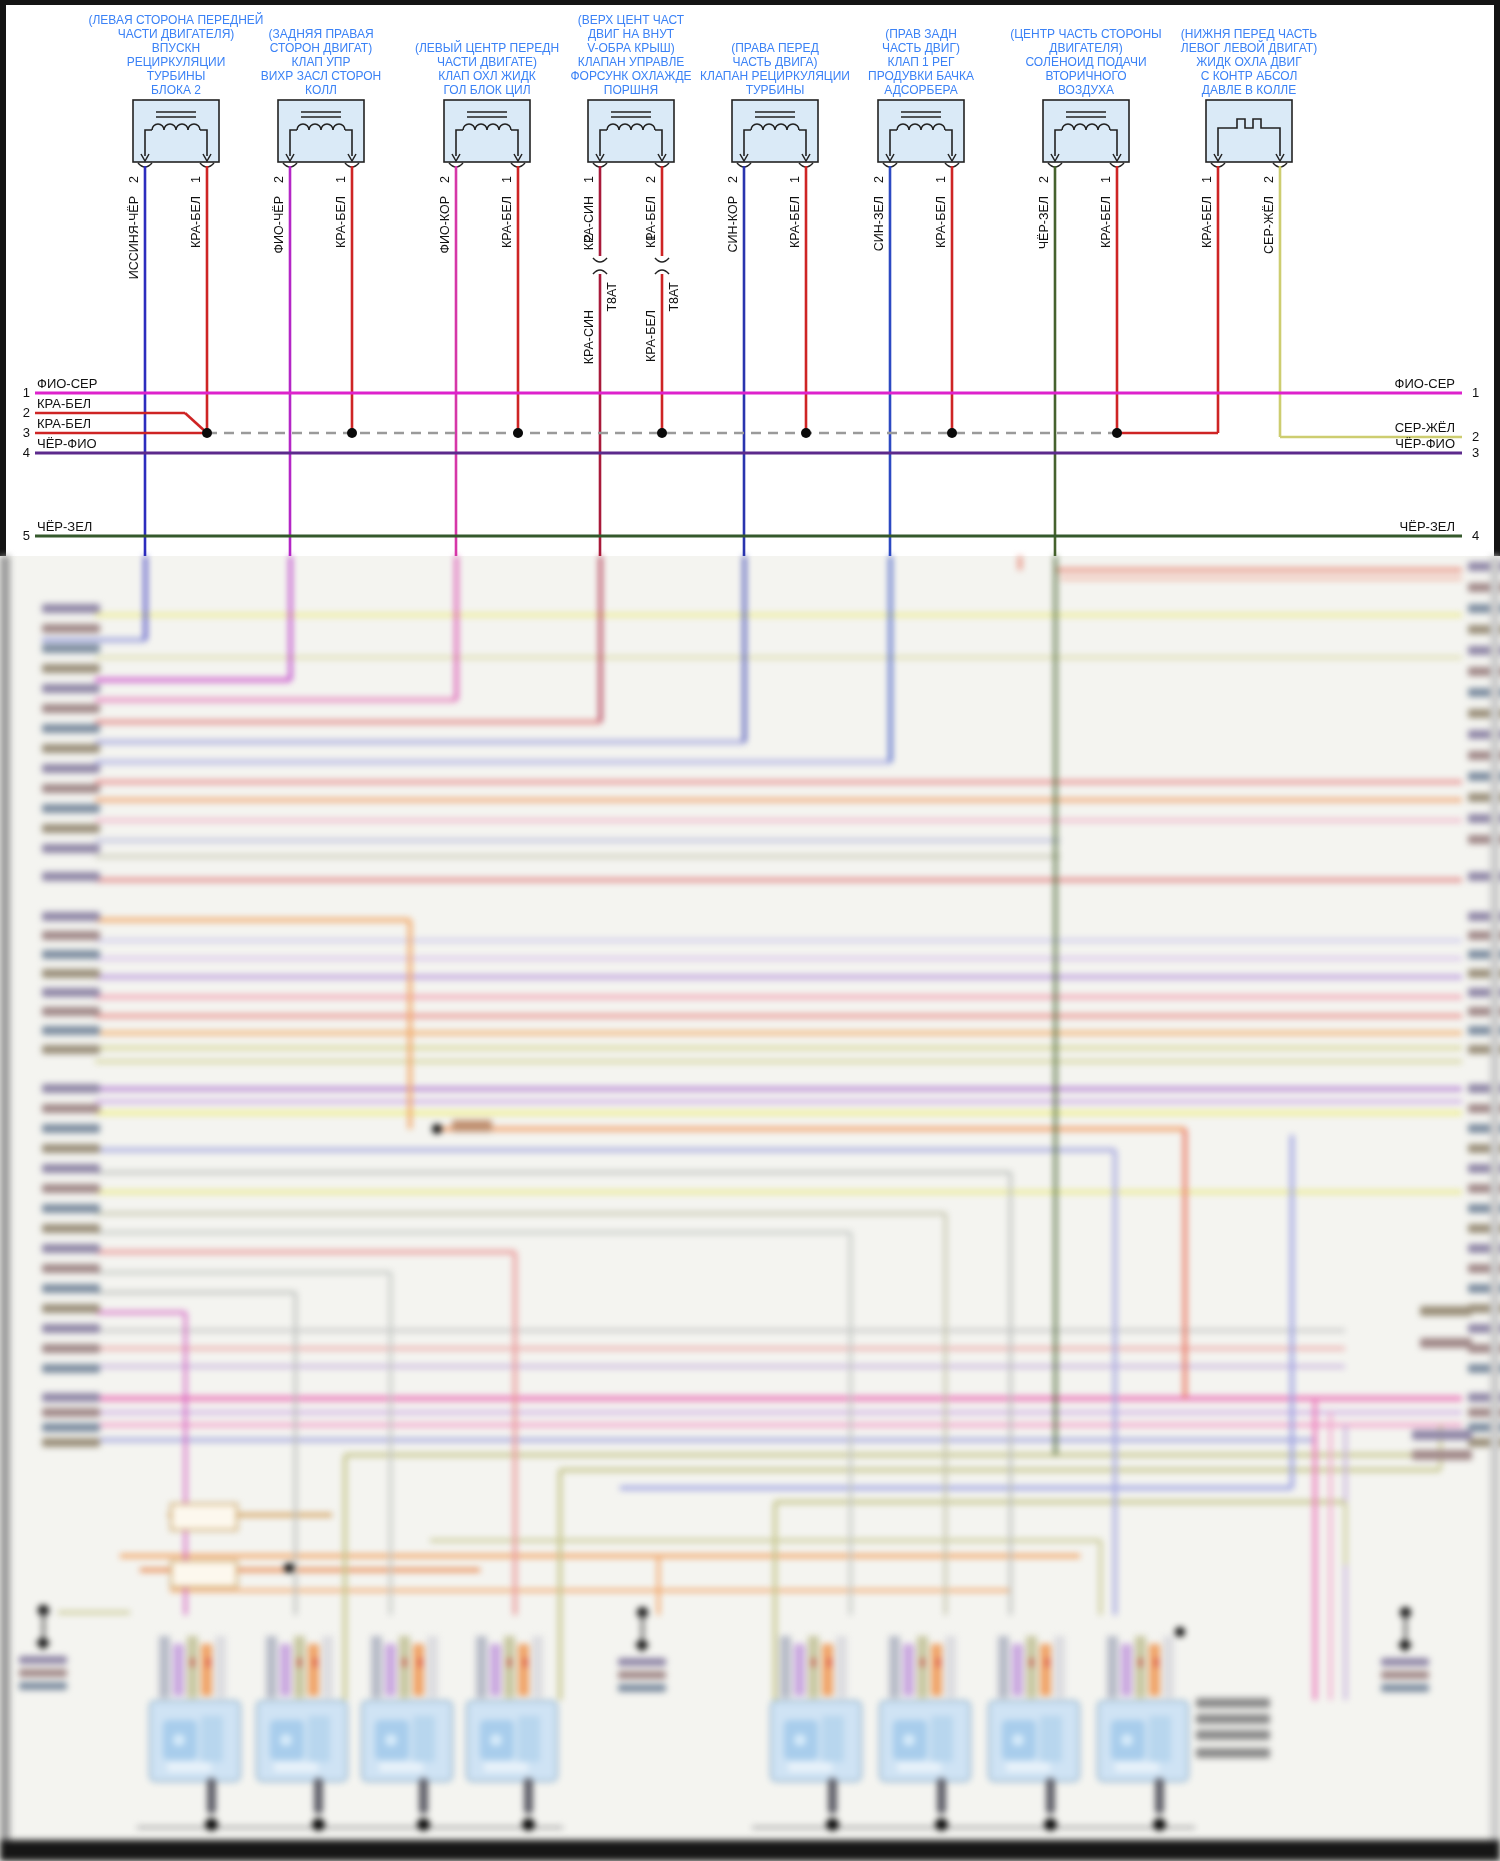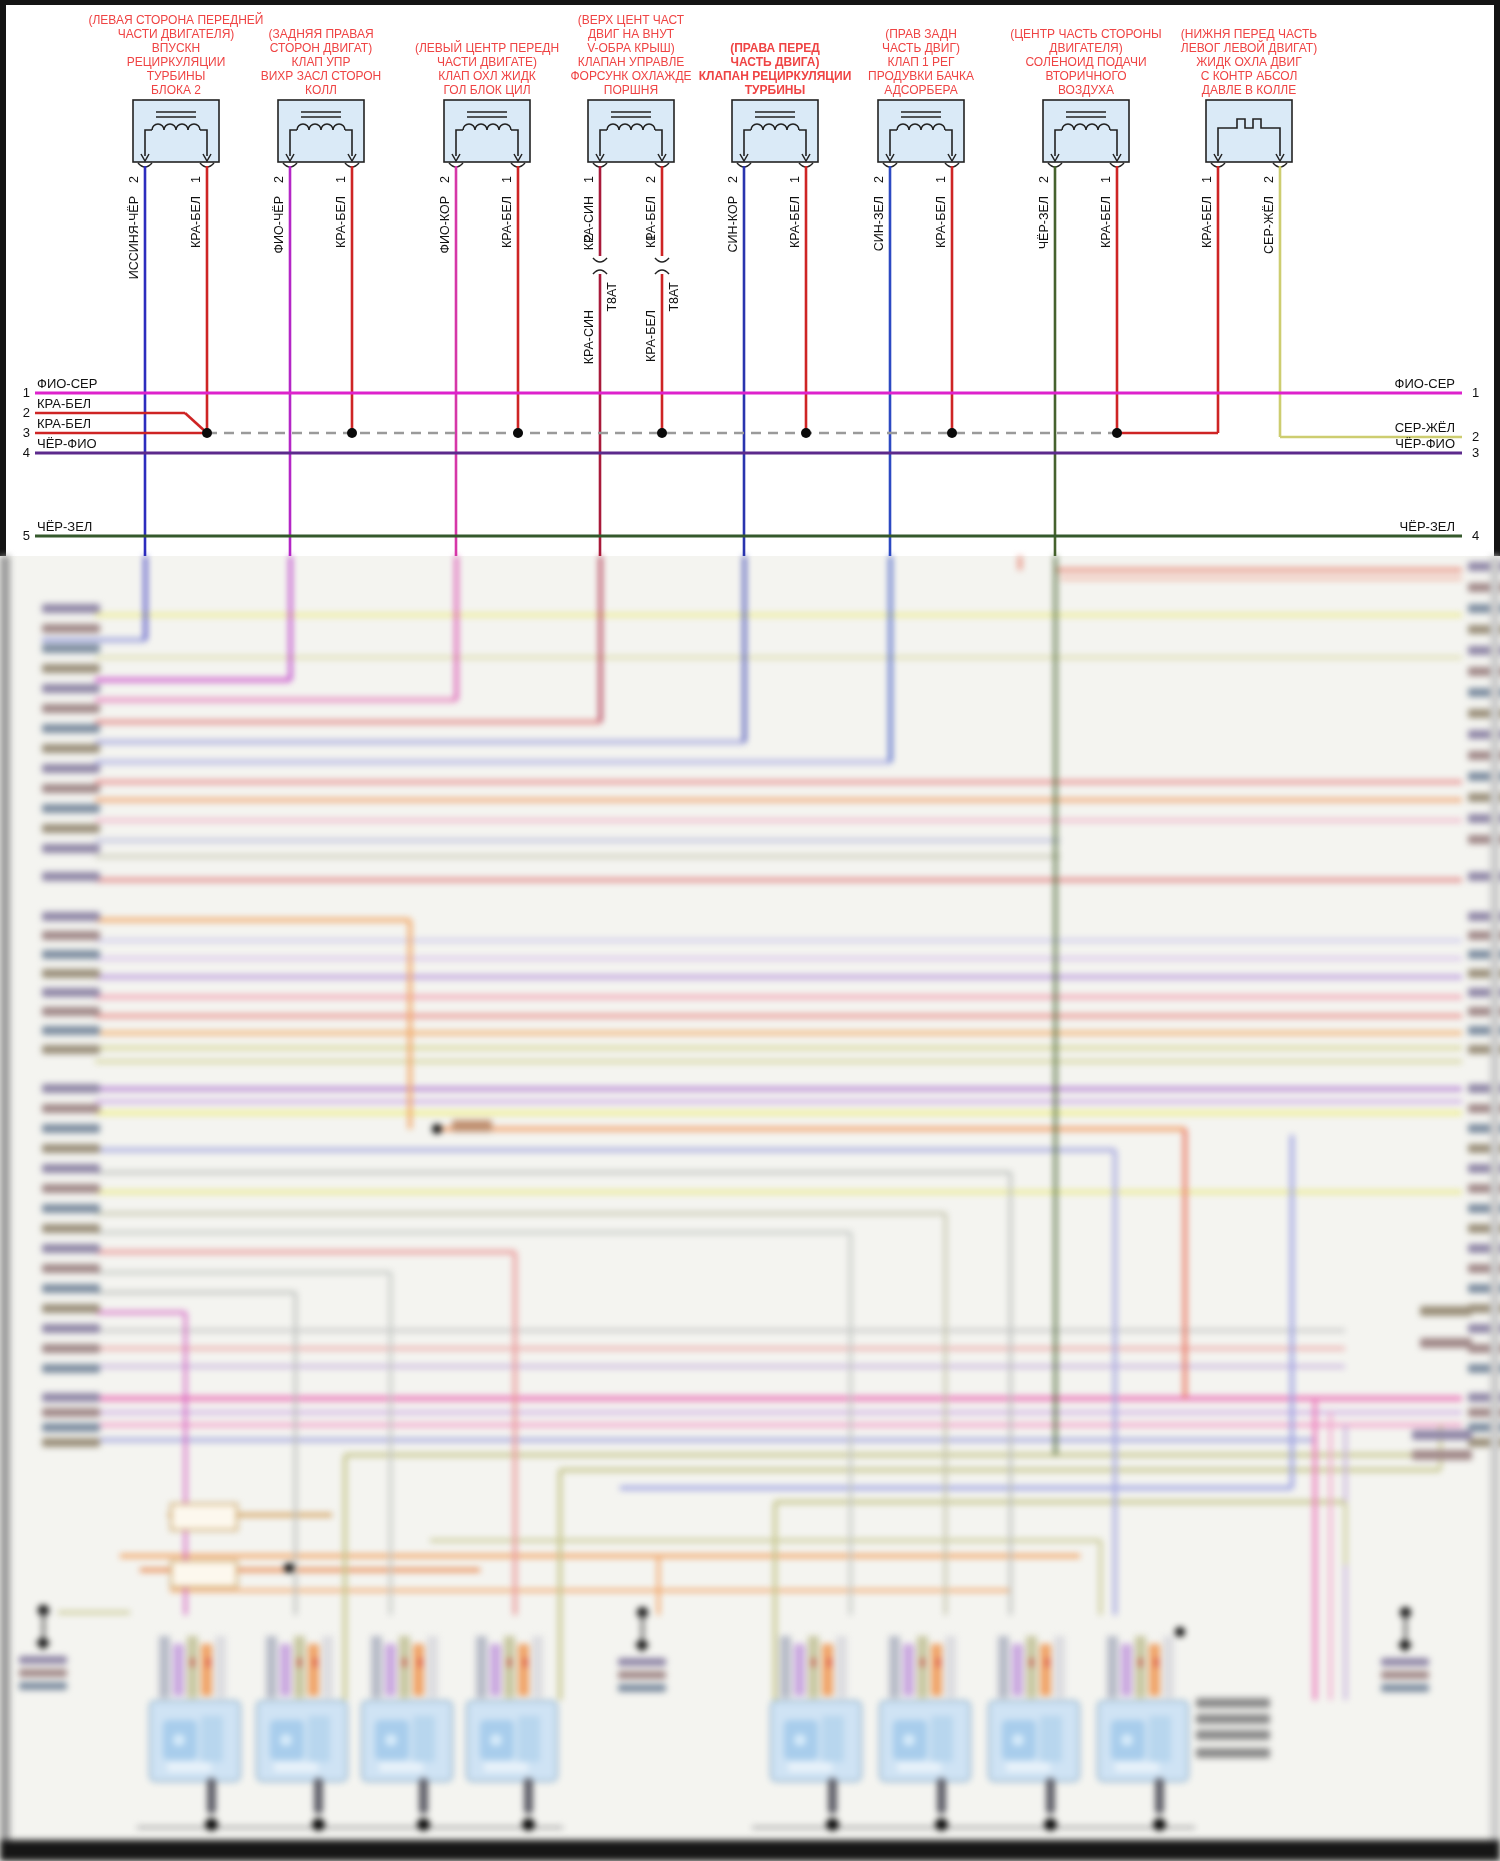--- a/index.html
+++ b/index.html
@@ -1,18 +1,18 @@
 <!DOCTYPE html>
 <html><head>
 <meta charset="utf-8">
 <style>
   html,body{margin:0;padding:0;background:#ffffff;}
   #stage{position:relative;width:1500px;height:1861px;background:#ffffff;overflow:hidden;
          font-family:"Liberation Sans","DejaVu Sans",sans-serif;}
-  .comp-label{position:absolute;text-align:center;font-size:12px;line-height:14px;color:#ef4444;
+  .comp-label{position:absolute;text-align:center;font-size:12px;line-height:14px;color:#3b82f6;
               letter-spacing:0px;white-space:nowrap;}
   .comp-label div{white-space:nowrap;}
   .vlabel{position:absolute;font-size:12.5px;color:#111;white-space:nowrap;
           transform:rotate(-90deg) translateX(-100%);transform-origin:0 0;}
   .busnum{position:absolute;font-size:13px;color:#111;width:22px;text-align:right;}
   .busnumR{position:absolute;font-size:13px;color:#111;width:22px;text-align:left;}
   .buslabel{position:absolute;font-size:13px;color:#111;white-space:nowrap;}
   .buslabelR{position:absolute;font-size:13px;color:#111;white-space:nowrap;text-align:right;width:175px;}
   #blur{position:absolute;left:0;top:556px;width:1500px;height:1305px;background:#f4f4f0;}
   #blurin{position:absolute;left:0;top:0;width:1500px;height:1305px;filter:blur(3px);}
@@ -192,21 +192,21 @@
       <span class="vlabel" style="left: 582px; top: 176px;">1</span>
       <span class="vlabel" style="left: 582px; top: 196px;">КРА-СИН</span>
       <span class="vlabel" style="left: 582px; top: 234px;">2</span>
       <span class="vlabel" style="left: 605px; top: 282px;">Т8АТ</span>
       <span class="vlabel" style="left: 582px; top: 310px;">КРА-СИН</span>
       <span class="vlabel" style="left: 644px; top: 176px;">2</span>
       <span class="vlabel" style="left: 644px; top: 196px;">КРА-БЕЛ</span>
       <span class="vlabel" style="left: 644px; top: 234px;">1</span>
       <span class="vlabel" style="left: 667px; top: 282px;">Т8АТ</span>
       <span class="vlabel" style="left: 644px; top: 310px;">КРА-БЕЛ</span>
-      <div class="comp-label" style="left: 680px; width: 190px; top: 41px; font-weight: bold;">
+      <div class="comp-label" style="left: 680px; width: 190px; top: 41px;">
         <div>(ПРАВА ПЕРЕД</div>
         <div>ЧАСТЬ ДВИГА)</div>
         <div>КЛАПАН РЕЦИРКУЛЯЦИИ</div>
         <div>ТУРБИНЫ</div>
       </div>
       <span class="vlabel" style="left: 726px; top: 176px;">2</span>
       <span class="vlabel" style="left: 726px; top: 196px;">СИН-КОР</span>
       <span class="vlabel" style="left: 788px; top: 176px;">1</span>
       <span class="vlabel" style="left: 788px; top: 196px;">КРА-БЕЛ</span>
       <div class="comp-label" style="left: 826px; width: 190px; top: 27px;">

